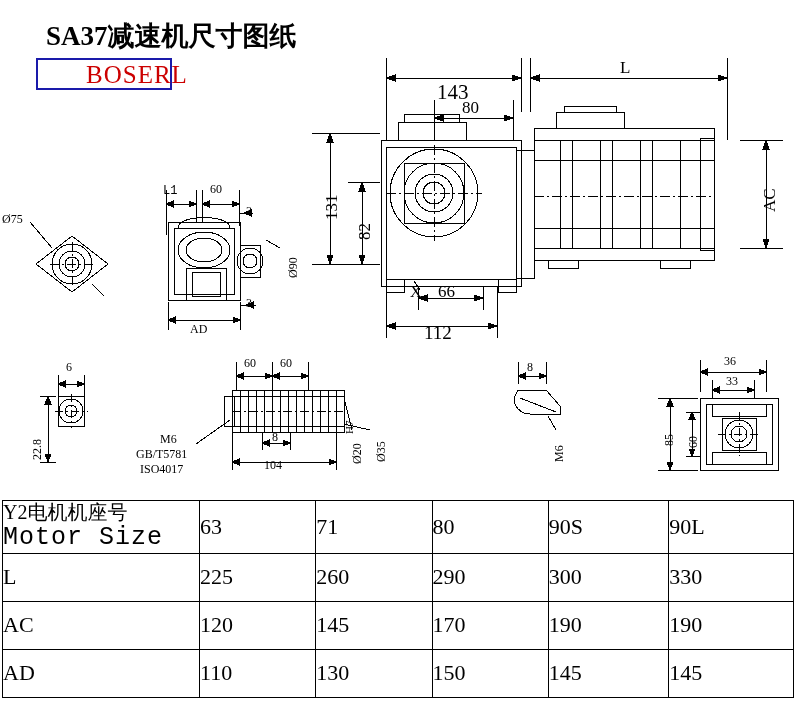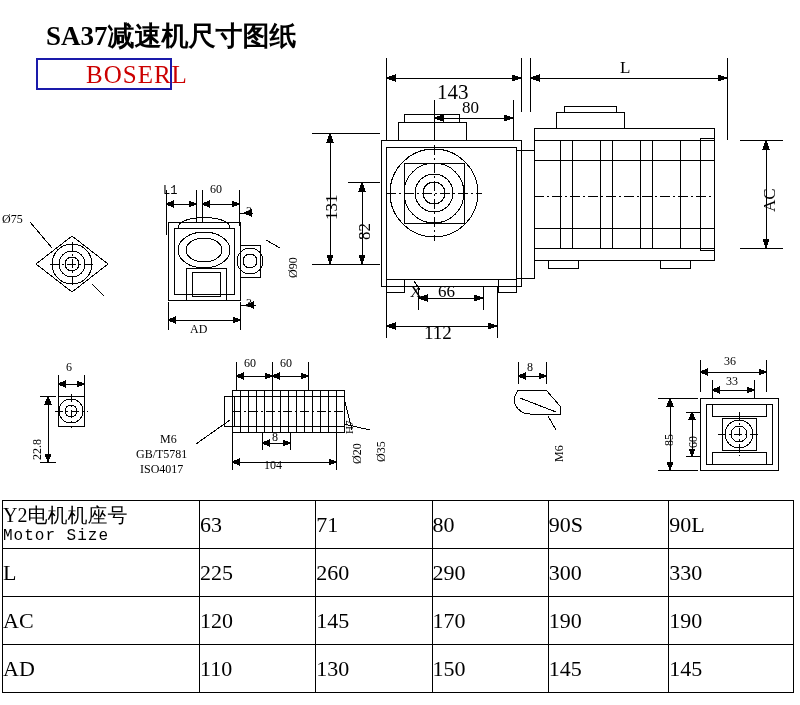--- a/index.html
+++ b/index.html
@@ -81,21 +81,21 @@
     font-size: 22px;
     height: 47px;
     padding: 0;
   }
   #spec-table td.head-cell {
     width: 196px;
     font-size: 20px;
     line-height: 1.15;
   }
   #spec-table td.head-cell .cn { font-size: 20px; display:block; }
-  #spec-table td.head-cell .en { font-size: 16px; display:block; font-family: "Liberation Mono", monospace; letter-spacing: 1px;}
+  #spec-table td.head-cell .en { font-size: 25px; display:block; font-family: "Liberation Mono", monospace; letter-spacing: 1px;}
   #spec-table td.rowlabel { font-size: 22px; }
 </style>
 </head>
 <body>
 
 <div class="page">
 
   <div id="title">SA37减速机尺寸图纸</div>
 
   <div id="logo-box"></div>

